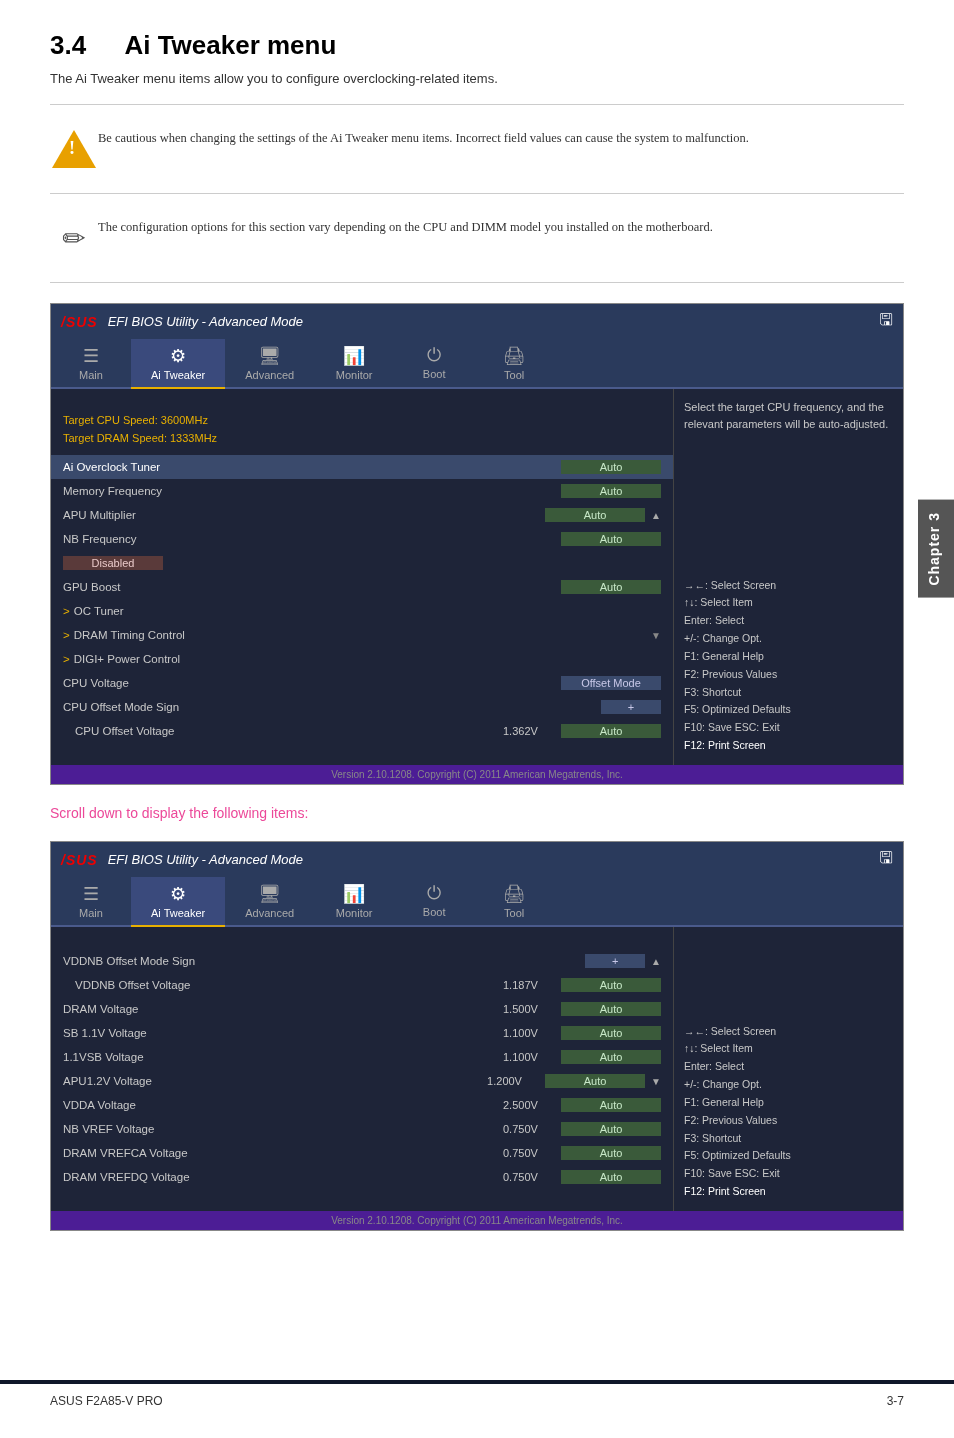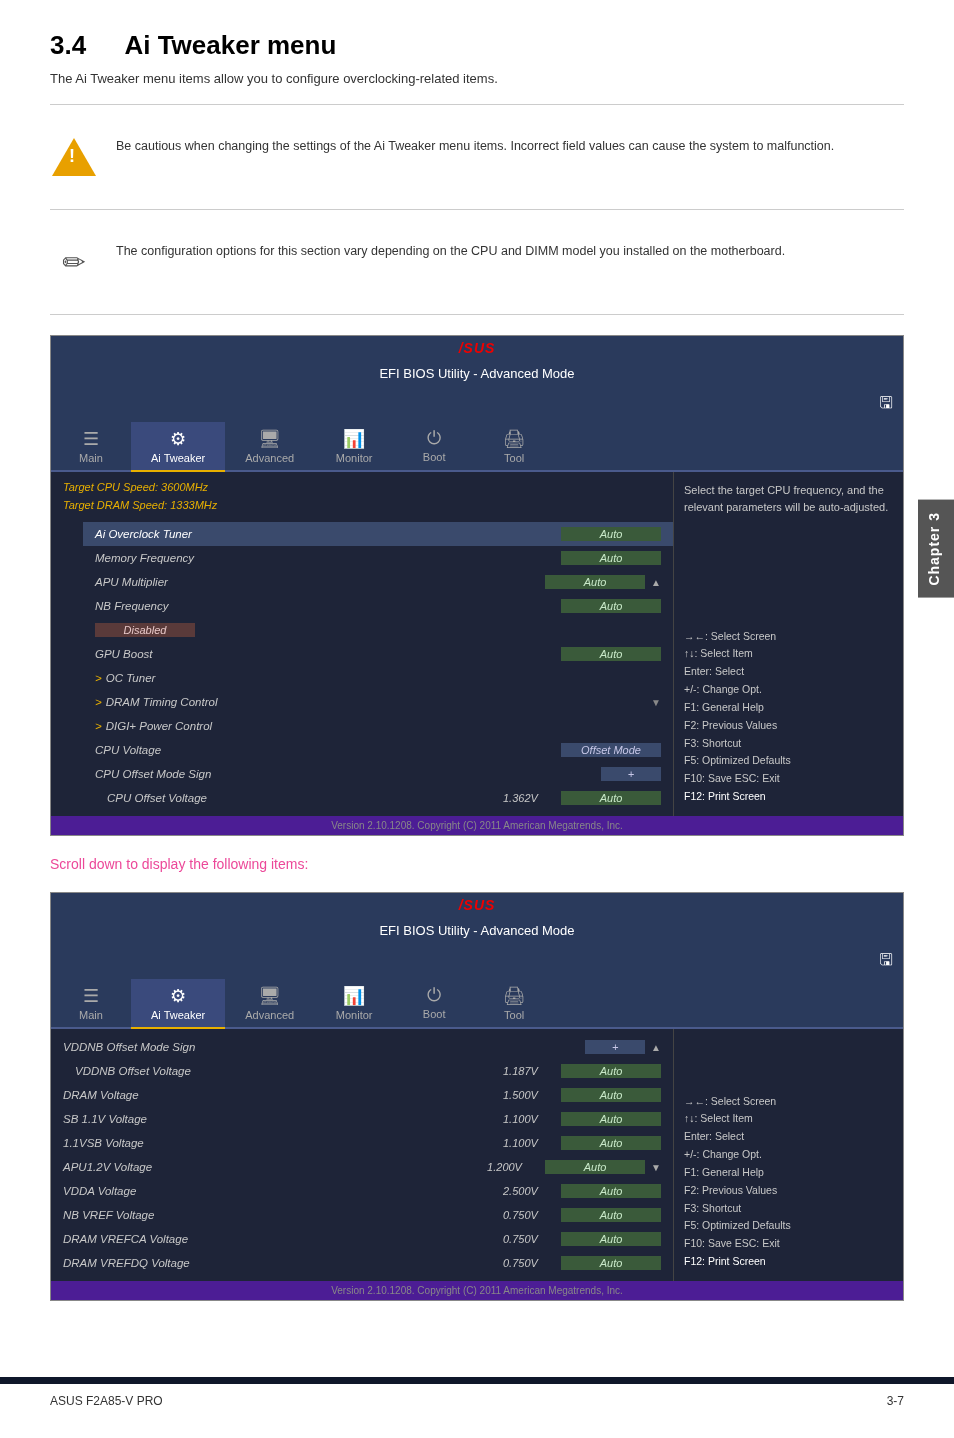--- a/index.html
+++ b/index.html
@@ -31,23 +31,24 @@
       color: #333;
       margin-bottom: 18px;
     }
 
     
     .notice-box {
       display: flex;
       align-items: flex-start;
       border-top: 1px solid #ccc;
       border-bottom: 1px solid #ccc;
-      padding: 28px 0;
+      padding: 20px 0;
       margin-bottom: 0;
-      gap: 18px;
+      gap: 0;
+      font-family: Liberation Serif, serif;
     }
     .notice-box + .notice-box {
       border-top: none;
     }
     .notice-icon {
       width: 48px;
       height: 48px;
       flex-shrink: 0;
       display: flex;
       align-items: center;
@@ -91,32 +92,32 @@
     }
 
     
     .bios-titlebar {
       background: #2a3a5c;
       color: #fff;
       display: flex;
       align-items: center;
       padding: 4px 10px;
       gap: 10px;
-      flex-direction: column;
     }
     .bios-titlebar .asus-logo {
       color: #e00;
       font-weight: bold;
       font-size: 14px;
       font-style: italic;
       letter-spacing: 1px;
     }
     .bios-titlebar .title-text {
       color: #fff;
       font-size: 13px;
+      font-style: italic;
     }
     .bios-titlebar .usb-icon {
       margin-left: auto;
       font-size: 16px;
       color: #fff;
     }
 
     
     .bios-nav {
       background: #2a3a5c;
@@ -145,22 +146,21 @@
     }
 
     
     .bios-main {
       display: flex;
       background: #1e2438;
     }
 
     .bios-left {
       flex: 1;
-      padding: 6px 0;
-      font-style: italic;
+      padding: 22px 0;
     }
 
     .bios-right {
       width: 230px;
       padding: 10px;
       font-size: 10.5px;
       color: #aaa;
       border-left: 1px solid #444;
       display: flex;
       flex-direction: column;
@@ -279,21 +279,21 @@
       font-size: 14px;
       font-weight: bold;
       padding: 12px 8px;
       letter-spacing: 1px;
     }
 
     
     .page-footer {
       display: flex;
       justify-content: space-between;
-      border-top: 7px solid #0f172a;
+      border-top: 4px solid #0f172a;
       padding: 10px 50px;
       font-size: 12px;
       color: #333;
       position: absolute;
       bottom: 20px;
       left: 0;
       right: 0;
     }
 
     .bios-content-row {
@@ -366,21 +366,21 @@
     </div>
 
     <div class="bios-main">
       <div class="bios-left">
 
         <div class="bios-target-row">Target CPU Speed: 3600MHz</div>
         <div class="bios-target-row">Target DRAM Speed: 1333MHz</div>
         <div class="bios-section-gap"></div>
 
         <div class="bios-content-row">
-          <div style="flex:1;margin-left:32px;">
+          <div style="flex:1;">
 
             <div class="bios-item highlighted">
               <span class="bios-item-label">Ai Overclock Tuner</span>
               <span class="bios-item-value">Auto</span>
             </div>
 
             <div class="bios-item">
               <span class="bios-item-label">Memory Frequency</span>
               <span class="bios-item-value">Auto</span>
             </div>

